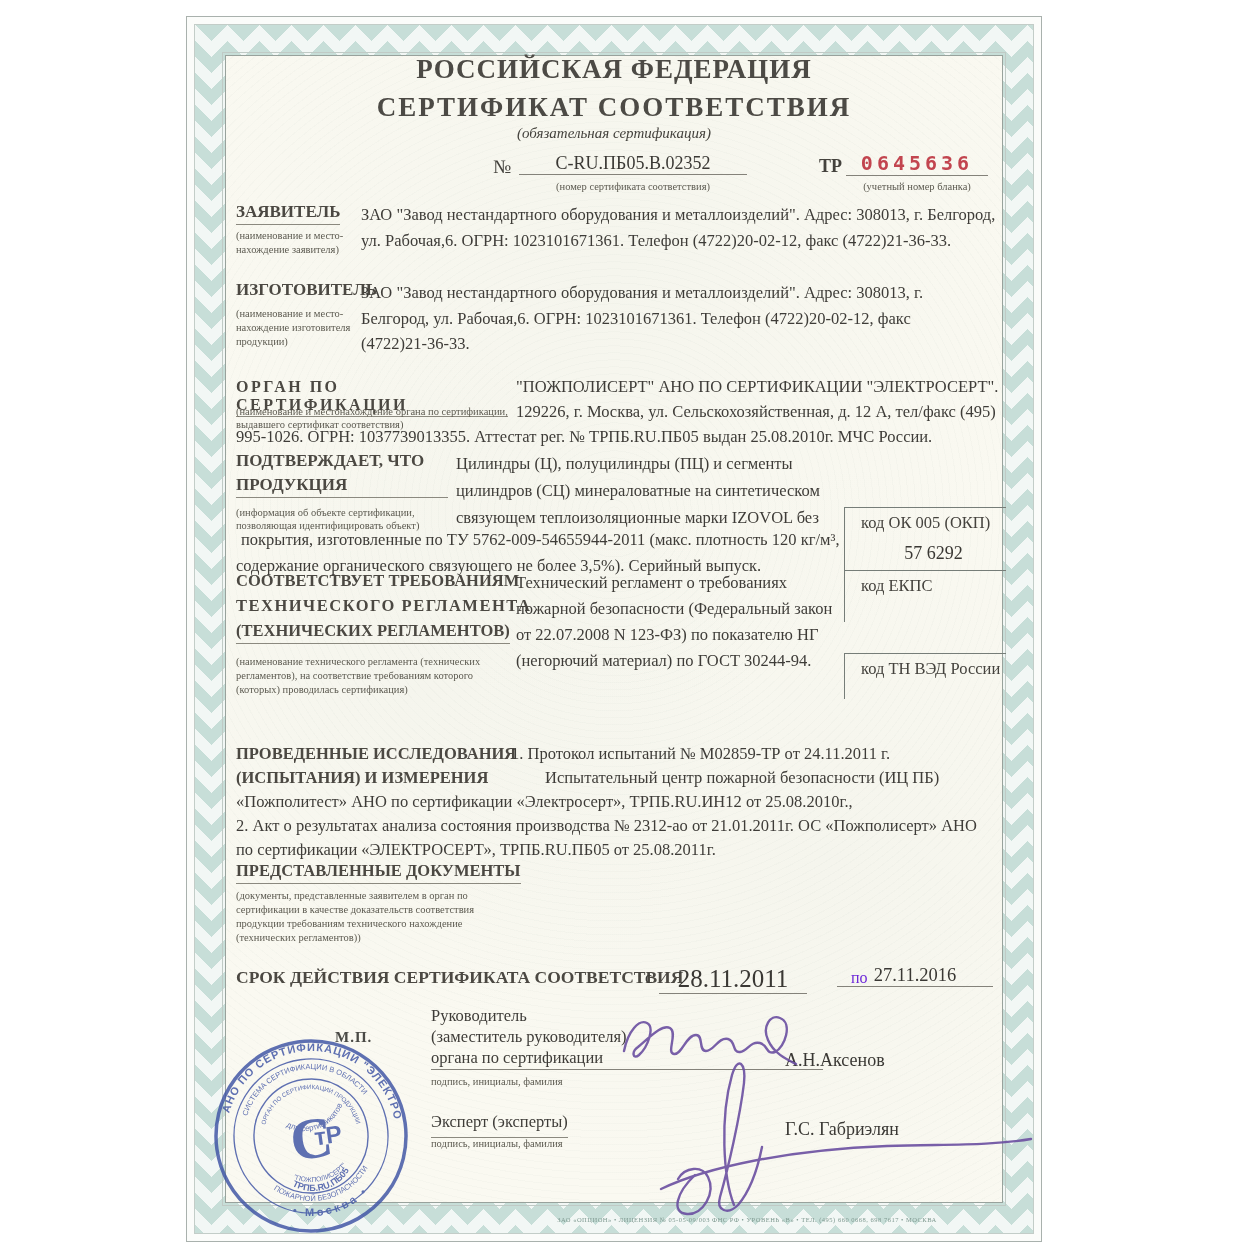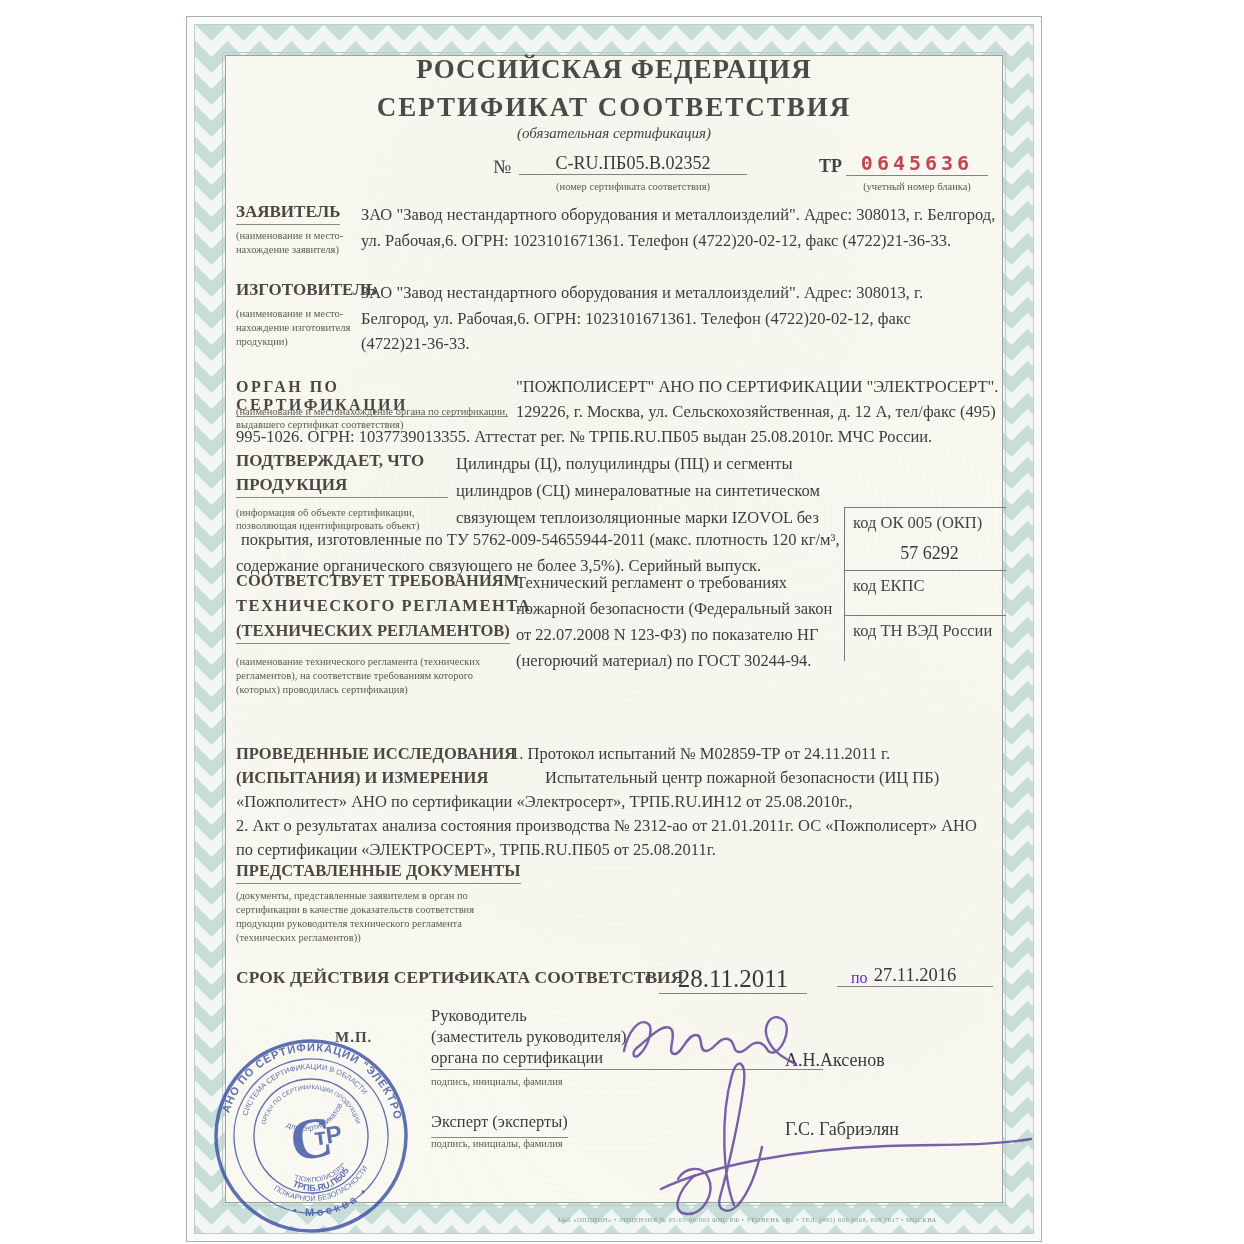--- a/index.html
+++ b/index.html
@@ -30,21 +30,21 @@
   .h2{font-size:27px;font-weight:bold;letter-spacing:2px;color:#4c4a45;text-align:center;width:100%;}
   .h3{font-size:15px;color:#44423d;text-align:center;width:100%;}
   .lbl{font-weight:bold;font-size:17px;color:#4b4842;}
   .lbl-u{border-bottom:1px solid #8b897f;padding-bottom:2px;}
   .ls{letter-spacing:2.5px;font-size:16px;}
   .cap{font-size:10.5px;color:#5c5a50;line-height:1.35;}
   .body-t{font-size:16.5px;color:#3e3c38;line-height:1.55;}
   .line-t{font-size:16.5px;color:#3e3c38;white-space:nowrap;}
   .rule{border-bottom:1px solid #84827a;height:0;}
   .field{border-bottom:1px solid #84827a;text-align:center;font-size:18px;color:#3a3834;}
-  .codebox{border-top:1.5px solid #767d78;border-left:1.5px solid #767d78;font-size:16.5px;color:#45433e;padding:5px 0 0 8px;box-sizing:border-box;}
+  .codebox{border-top:1.5px solid #767d78;border-left:1.5px solid #767d78;font-size:16.5px;color:#45433e;padding:5px 0 0 16px;box-sizing:border-box;}
   .red-num{font-family:"DejaVu Sans Mono",monospace;font-weight:bold;font-size:20px;letter-spacing:4px;color:#c2454f;}
   .sig-name{font-size:18px;color:#3a3834;white-space:nowrap;}
   .mp{font-size:15px;font-weight:bold;color:#4a4a46;letter-spacing:1px;}
   .fineprint{font-size:6.5px;color:#7d988f;letter-spacing:.5px;text-align:center;white-space:nowrap;}
   svg{overflow:visible;}
 </style>
 </head>
 <body>
 
 <div class="page">
@@ -101,36 +101,36 @@
   <div class="abs cap" style="top:638px;left:49px;">(наименование технического регламента (технических</div>
   <div class="abs cap" style="top:652px;left:49px;">регламентов), на соответствие требованиям которого</div>
   <div class="abs cap" style="top:666px;left:49px;">(которых) проводилась сертификация)</div>
   <div class="abs line-t" style="top:556px;left:329px;">Технический регламент о требованиях</div>
   <div class="abs line-t" style="top:582px;left:329px;">пожарной безопасности (Федеральный закон</div>
   <div class="abs line-t" style="top:608px;left:329px;">от 22.07.2008 N 123-ФЗ) по показателю НГ</div>
   <div class="abs line-t" style="top:634px;left:329px;">(негорючий материал) по ГОСТ 30244-94.</div>
   <div class="abs codebox" style="top:553px;left:657px;width:162px;height:52px;">
     <div>код ЕКПС</div>
   </div>
-  <div class="abs codebox" style="top:598px;left:657px;width:162px;height:46px;">
+  <div class="abs codebox" style="top:636px;left:657px;width:162px;height:46px;">
     <div>код ТН ВЭД России</div>
   </div>
 
   <div class="abs lbl" style="top:727px;left:49px;font-size:16.5px;">ПРОВЕДЕННЫЕ ИССЛЕДОВАНИЯ</div>
   <div class="abs lbl" style="top:751px;left:49px;font-size:16.5px;">(ИСПЫТАНИЯ) И ИЗМЕРЕНИЯ</div>
   <div class="abs line-t" style="top:727px;left:324px;">1. Протокол испытаний № М02859-ТР от 24.11.2011 г.</div>
   <div class="abs line-t" style="top:751px;left:358px;">Испытательный центр пожарной безопасности (ИЦ ПБ)</div>
   <div class="abs line-t" style="top:775px;left:49px;text-align:center;">«Пожполитест» АНО по сертификации «Электросерт», ТРПБ.RU.ИН12 от 25.08.2010г.,</div>
   <div class="abs line-t" style="top:799px;left:49px;">2. Акт о результатах анализа состояния производства № 2312-ао от 21.01.2011г. ОС «Пожполисерт» АНО</div>
   <div class="abs line-t" style="top:823px;left:49px;">по сертификации «ЭЛЕКТРОСЕРТ», ТРПБ.RU.ПБ05 от 25.08.2011г.</div>
 
   <div class="abs lbl lbl-u" style="top:844px;left:49px;font-size:16.5px;">ПРЕДСТАВЛЕННЫЕ ДОКУМЕНТЫ</div>
   <div class="abs cap" style="top:872px;left:49px;">(документы, представленные заявителем в орган по</div>
   <div class="abs cap" style="top:886px;left:49px;">сертификации в качестве доказательств соответствия</div>
-  <div class="abs cap" style="top:900px;left:49px;">продукции руководителя технического регламента</div>
+  <div class="abs cap" style="top:900px;left:49px;">продукции требованиям технического нахождение</div>
   <div class="abs cap" style="top:914px;left:49px;">(технических регламентов))</div>
 
   <div class="abs lbl" style="top:950px;left:49px;font-size:17.5px;">СРОК ДЕЙСТВИЯ СЕРТИФИКАТА СООТВЕТСТВИЯ</div>
   <div class="abs" style="top:952px;left:458px;font-size:16px;color:#3e3c38;">с</div>
   <div class="abs field" style="top:948px;left:472px;width:148px;font-size:25px;">28.11.2011</div>
   <div class="abs" style="top:952px;left:664px;font-size:16px;color:#6d28d9;">по</div>
   <div class="abs field" style="top:948px;left:650px;width:156px;font-size:18.5px;">27.11.2016</div>
 
   <div class="abs body-t" style="top:988px;left:244px;line-height:21px;">Руководитель</div>
   <div class="abs body-t" style="top:1009px;left:244px;line-height:21px;">(заместитель руководителя)</div>

